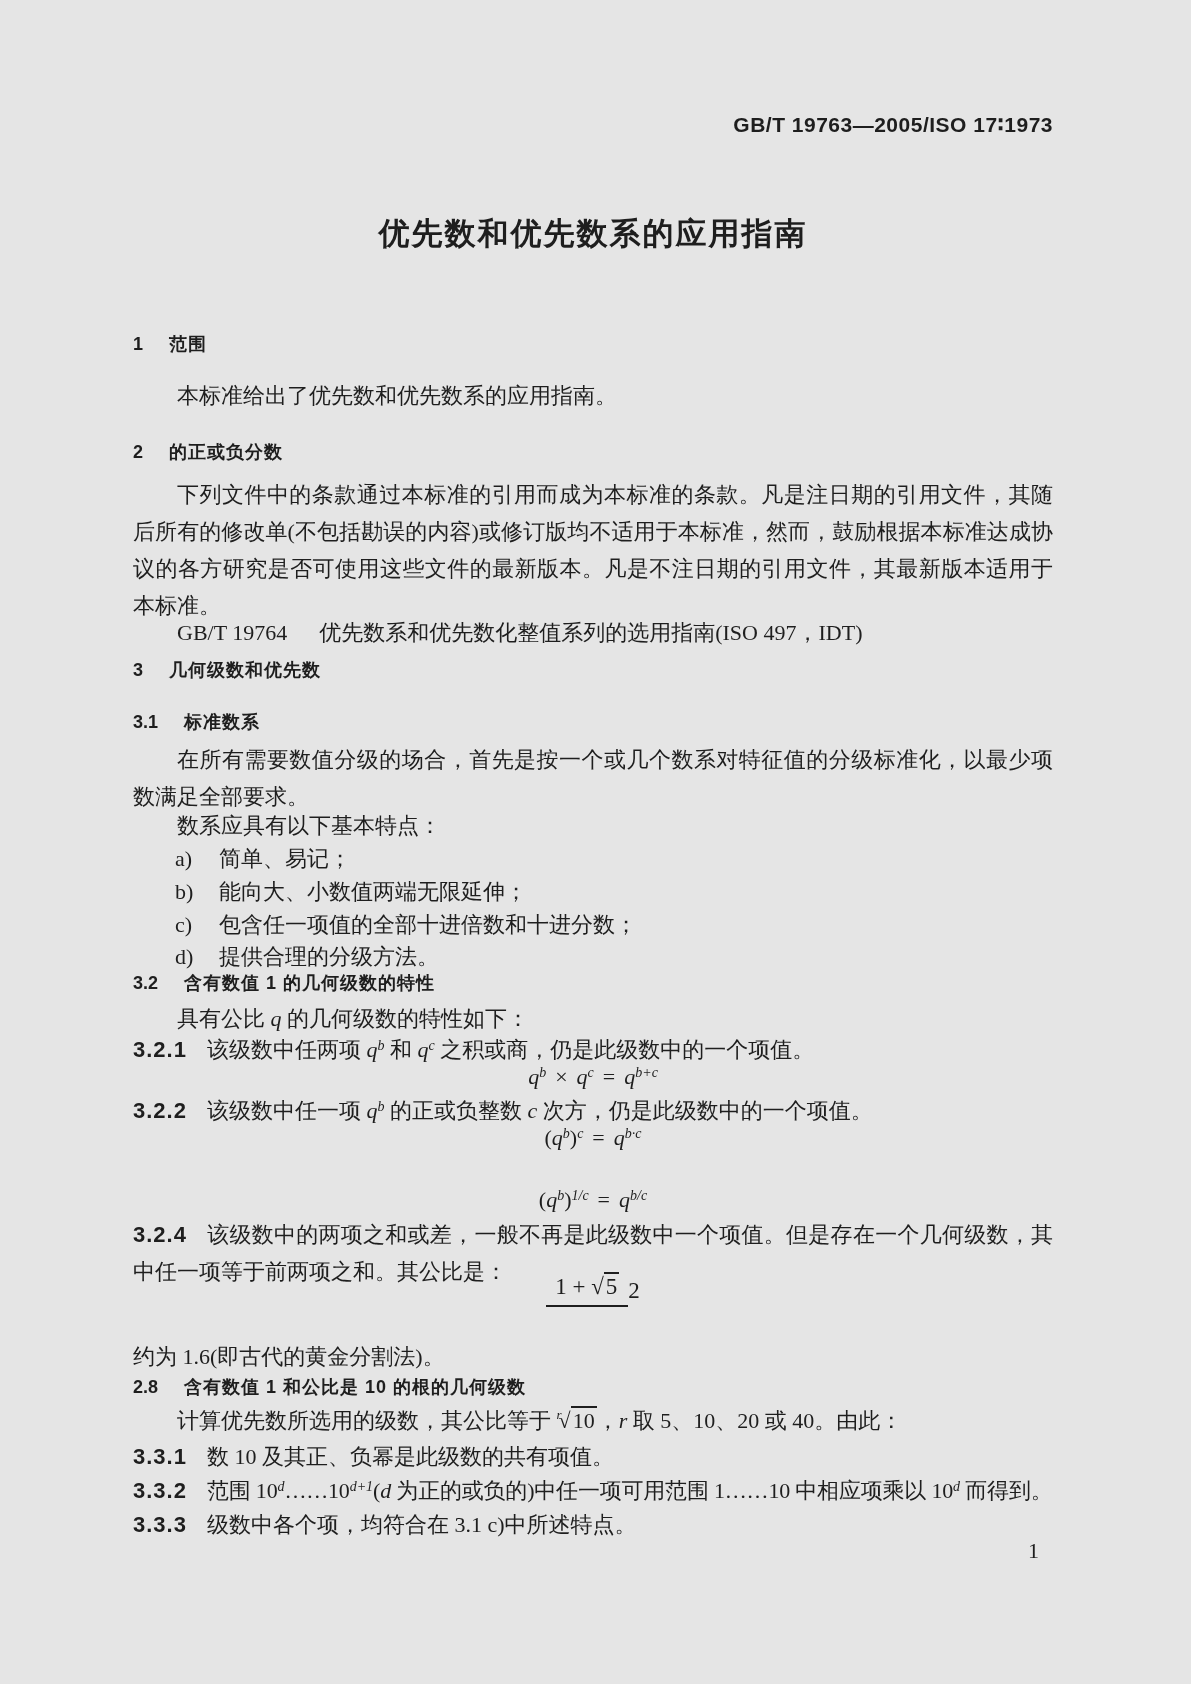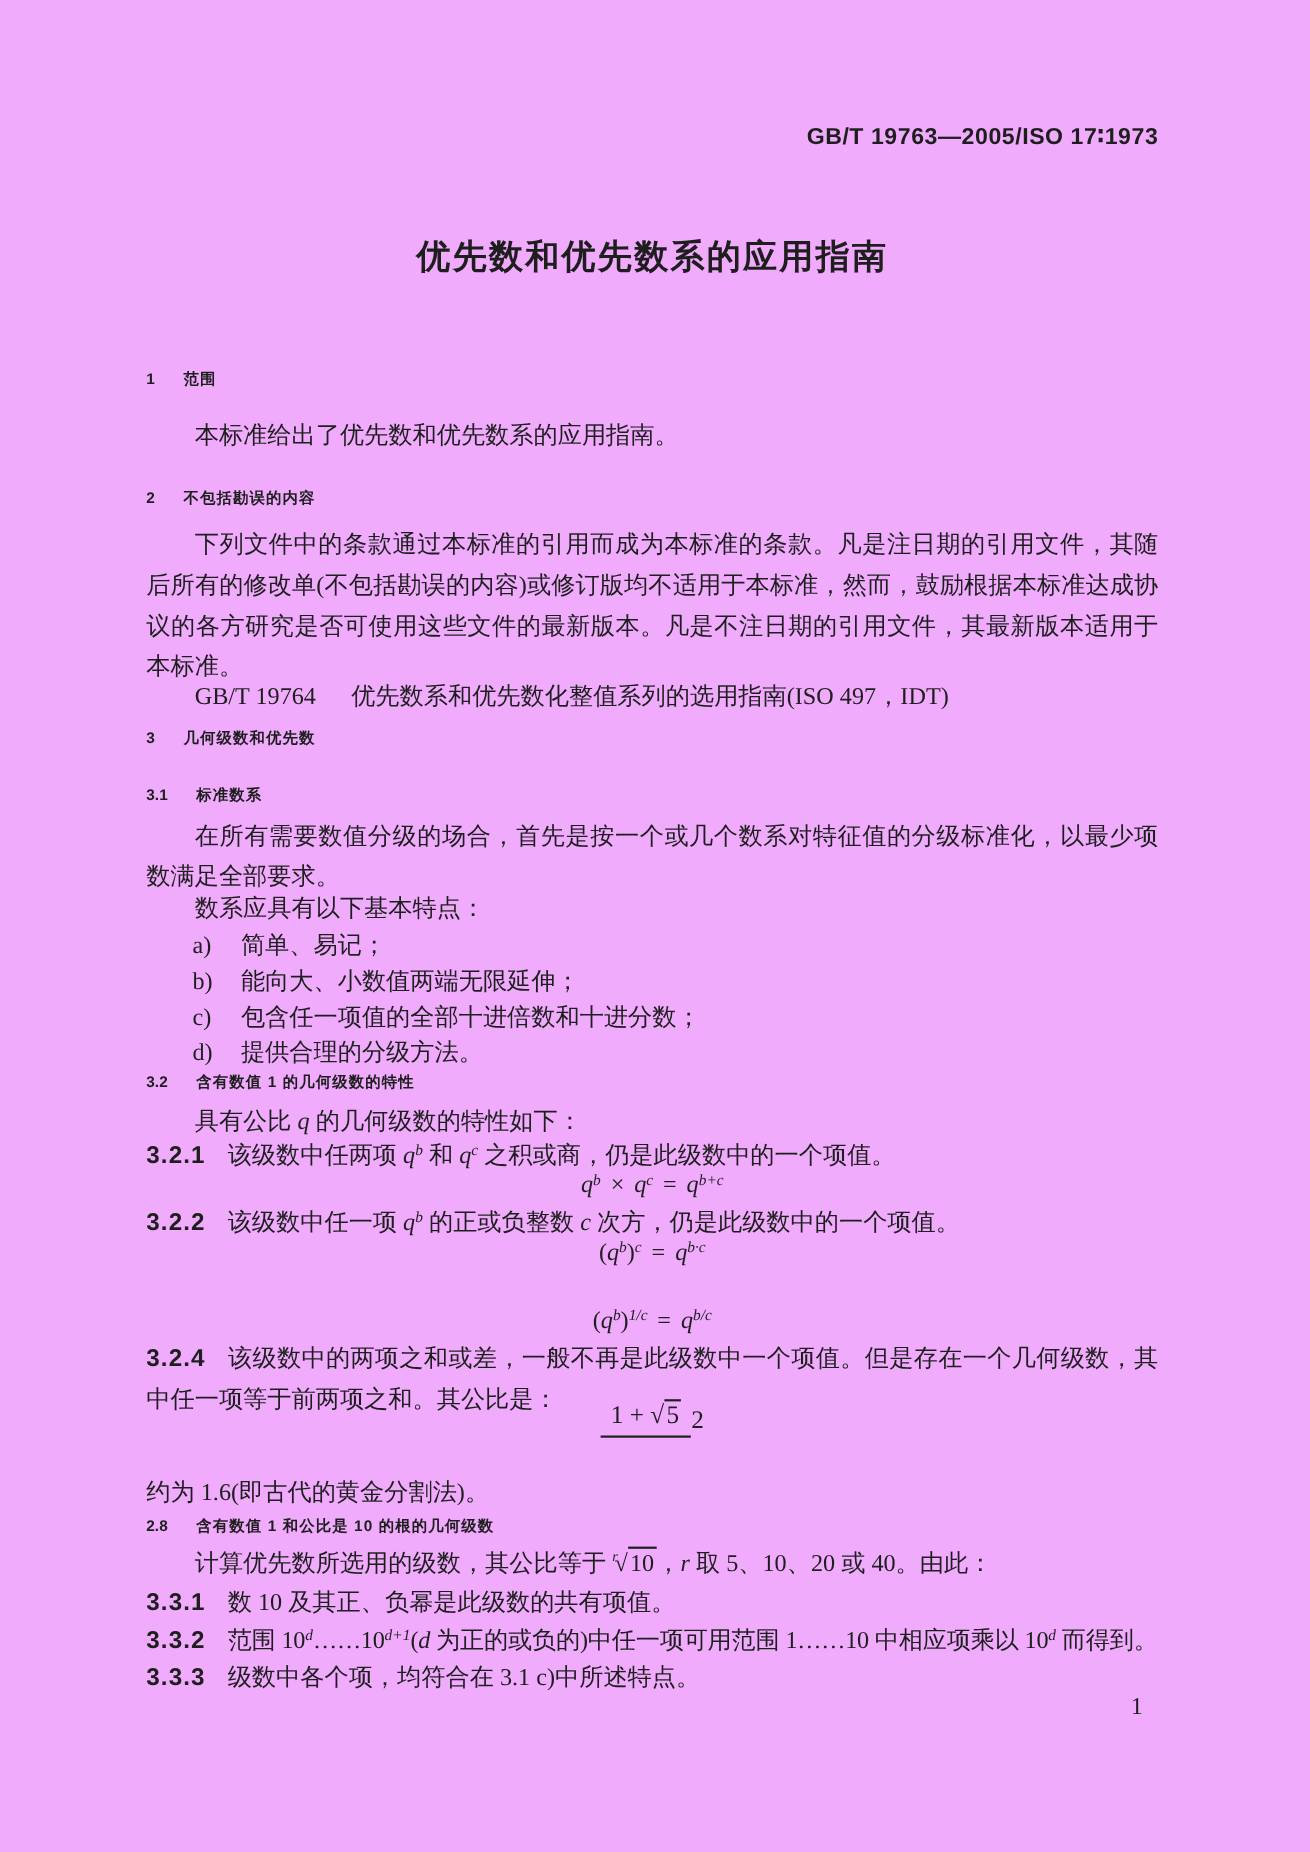--- a/index.html
+++ b/index.html
@@ -1,28 +1,28 @@
 <!DOCTYPE html>
 <html lang="zh"><head>
 <meta charset="utf-8">
 <style>
   html,body{margin:0;padding:0;background:#ffffff;}
   .page{
     position:relative;
     width:1191px;
     height:1684px;
-    background:#f0abfc;
+    background:#e5e5e5;
     color:#1e1e1e;
     overflow:hidden;
   }
   .blk{position:absolute;left:133px;width:920px;}
   .serif{font-family:"Liberation Serif","DejaVu Serif",serif;}
   .hei{font-family:"Liberation Sans","DejaVu Sans",sans-serif;font-weight:700;}
   .body-text{font-size:22px;line-height:37px;}
-  .heading{font-size:14px;line-height:30px;letter-spacing:1px;}
+  .heading{font-size:18px;line-height:30px;letter-spacing:1px;}
   .h-num{margin-right:26px;letter-spacing:0;}
   .clause-num{
     font-family:"Liberation Sans","DejaVu Sans",sans-serif;
     font-weight:700;margin-right:20px;letter-spacing:1px;
   }
   .indent{text-indent:2em;}
   .justify{text-align:justify;}
   .nowrap{white-space:nowrap;letter-spacing:-0.2px;}
   .header-line{
     text-align:right;
@@ -75,21 +75,21 @@
   </div>
 
   <div class="blk hei heading" style="top:329px">
     <span class="h-num">1</span><span>范围</span>
   </div>
   <div class="blk serif body-text indent" style="top:377px">
     <span>本标准给出了优先数和优先数系的应用指南。</span>
   </div>
 
   <div class="blk hei heading" style="top:437px">
-    <span class="h-num">2</span><span>不包括勘误的内容</span>
+    <span class="h-num">2</span><span>的正或负分数</span>
   </div>
   <div class="blk serif body-text indent justify" style="top:476px">
     <span>下列文件中的条款通过本标准的引用而成为本标准的条款。凡是注日期的引用文件，其随后所有的修改单(不包括勘误的内容)或修订版均不适用于本标准，然而，鼓励根据本标准达成协议的各方研究是否可使用这些文件的最新版本。凡是不注日期的引用文件，其最新版本适用于本标准。</span>
   </div>
   <div class="blk serif body-text ref-line" style="top:614px">
     <span class="ref-code">GB/T 19764</span><span>优先数系和优先数化整值系列的选用指南(ISO 497，IDT)</span>
   </div>
 
   <div class="blk hei heading" style="top:655px">
     <span class="h-num">3</span><span>几何级数和优先数</span>

